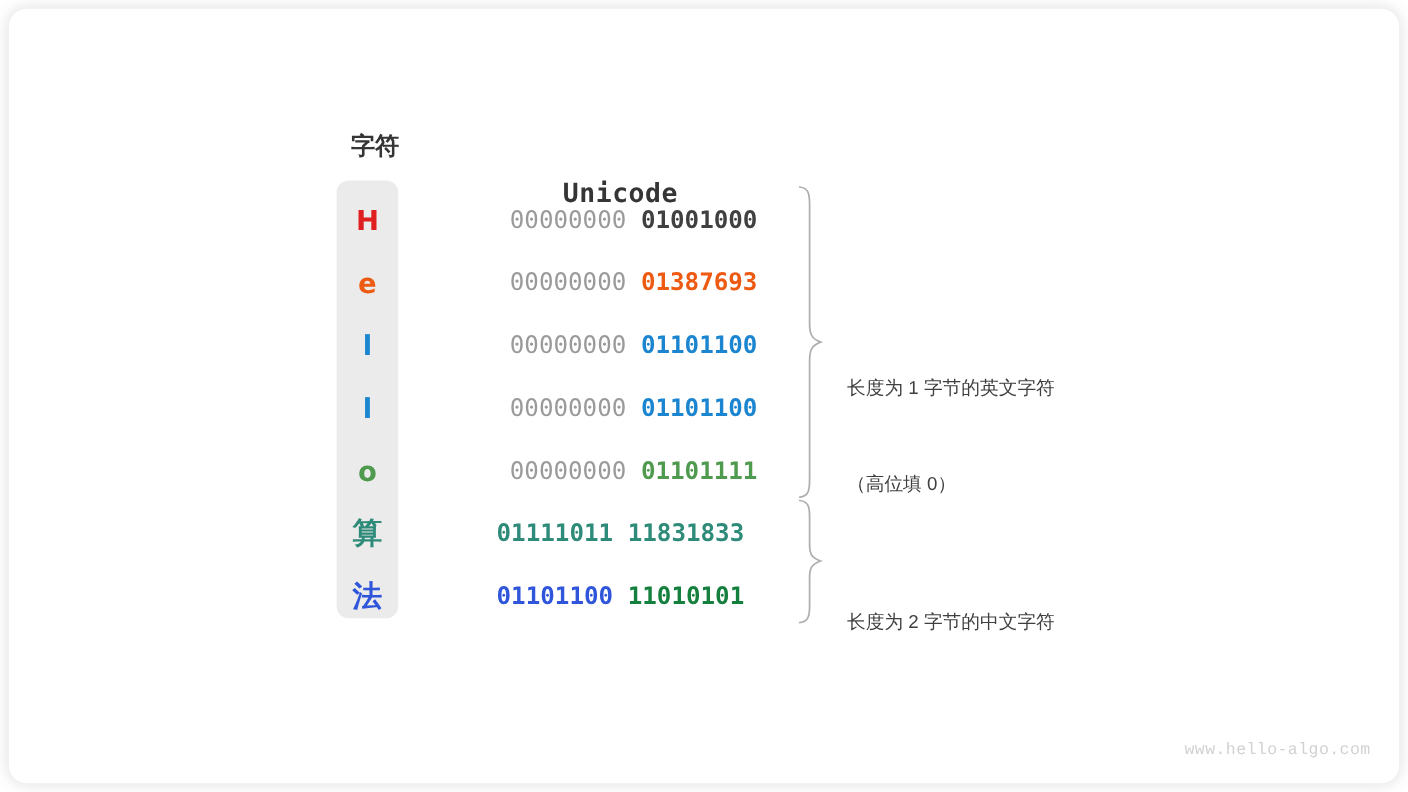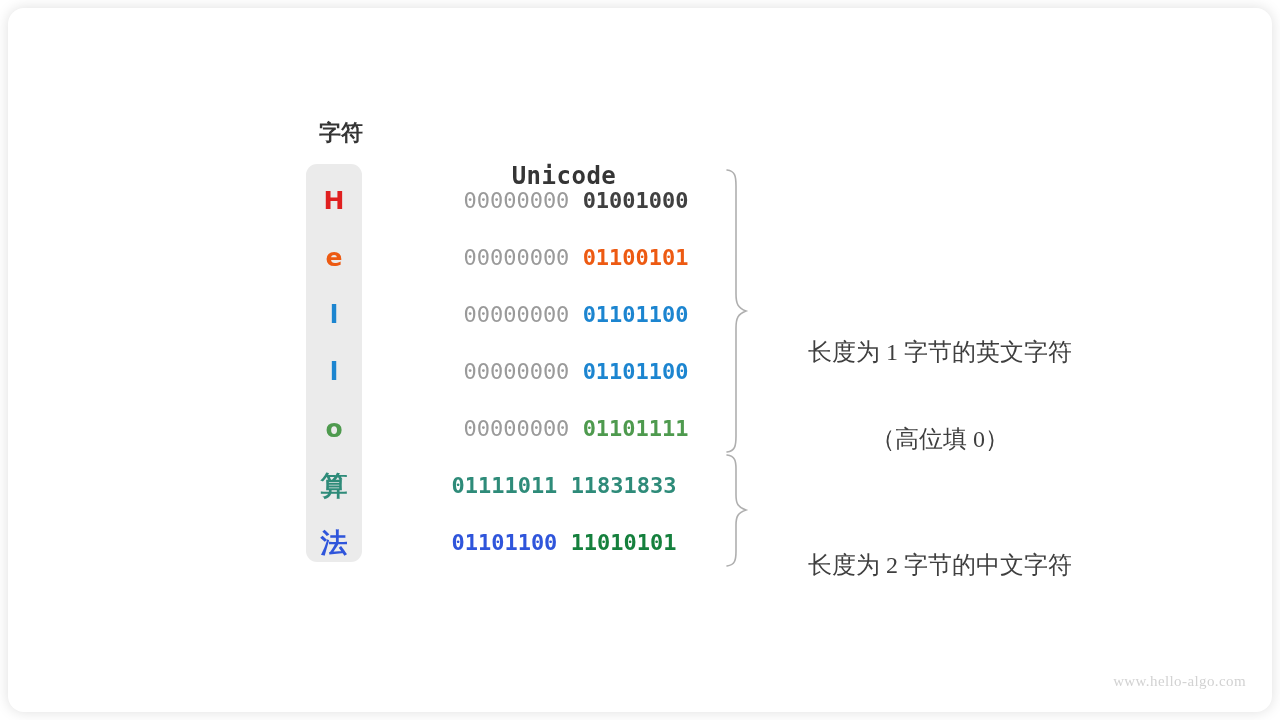--- a/index.html
+++ b/index.html
@@ -119,43 +119,42 @@
   
   .brace {
     position: absolute;
     left: 716px;
   }
 
   
   .note {
     position: absolute;
     color: #3F3F3F;
-    font-size: 24px;
+    font-size: 17px;
     line-height: 29px;
-    text-align: center;
-    font-family: Liberation Serif, serif;
+    font-family: Liberation Sans, sans-serif;
     white-space: pre;
   }
   .note-1 {
     left: 762px;
     top: 272px;
     width: 340px;
   }
   .note-2 {
     left: 762px;
     top: 485px;
     width: 340px;
   }
 
   
   .watermark {
     position: absolute;
     right: 26px;
     bottom: 22px;
-    font-family: Liberation Serif, serif;
+    font-family: Liberation Mono, monospace;
     font-size: 15px;
     color: #D2D2D2;
     letter-spacing: 0.4px;
   }
 </style>
 </head>
 <body>
 
 <div class="page">
   <div class="diagram">
@@ -165,21 +164,21 @@
 
     <div class="char-col"></div>
 
     <div class="row" style="top:164px">
       <div class="cell-char" style="color:#E02020">H</div>
       <div class="cell-bits"><span class="byte-pad">00000000</span><span> </span><span class="byte-val" style="color:#404040">01001000</span></div>
     </div>
 
     <div class="row" style="top:221px">
       <div class="cell-char" style="color:#ED5A12">e</div>
-      <div class="cell-bits"><span class="byte-pad">00000000</span><span> </span><span class="byte-val" style="color:#ED5A12">01100101</span></div>
+      <div class="cell-bits"><span class="byte-pad">00000000</span><span> </span><span class="byte-val" style="color:#ED5A12">01387693</span></div>
     </div>
 
     <div class="row" style="top:278px">
       <div class="cell-char" style="color:#1C85D0">l</div>
       <div class="cell-bits"><span class="byte-pad">00000000</span><span> </span><span class="byte-val" style="color:#1C85D0">01101100</span></div>
     </div>
 
     <div class="row" style="top:335px">
       <div class="cell-char" style="color:#1C85D0">l</div>
       <div class="cell-bits"><span class="byte-pad">00000000</span><span> </span><span class="byte-val" style="color:#1C85D0">01101100</span></div>

